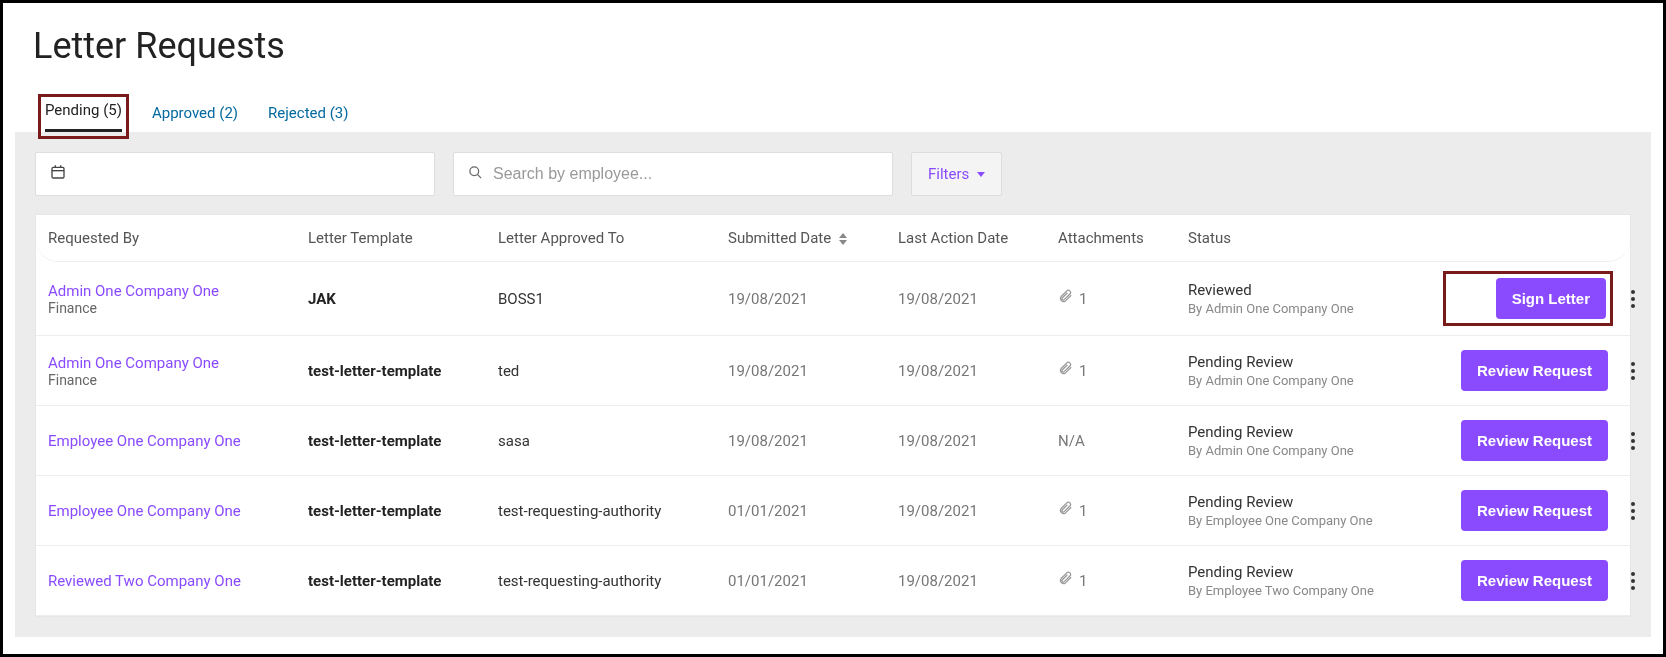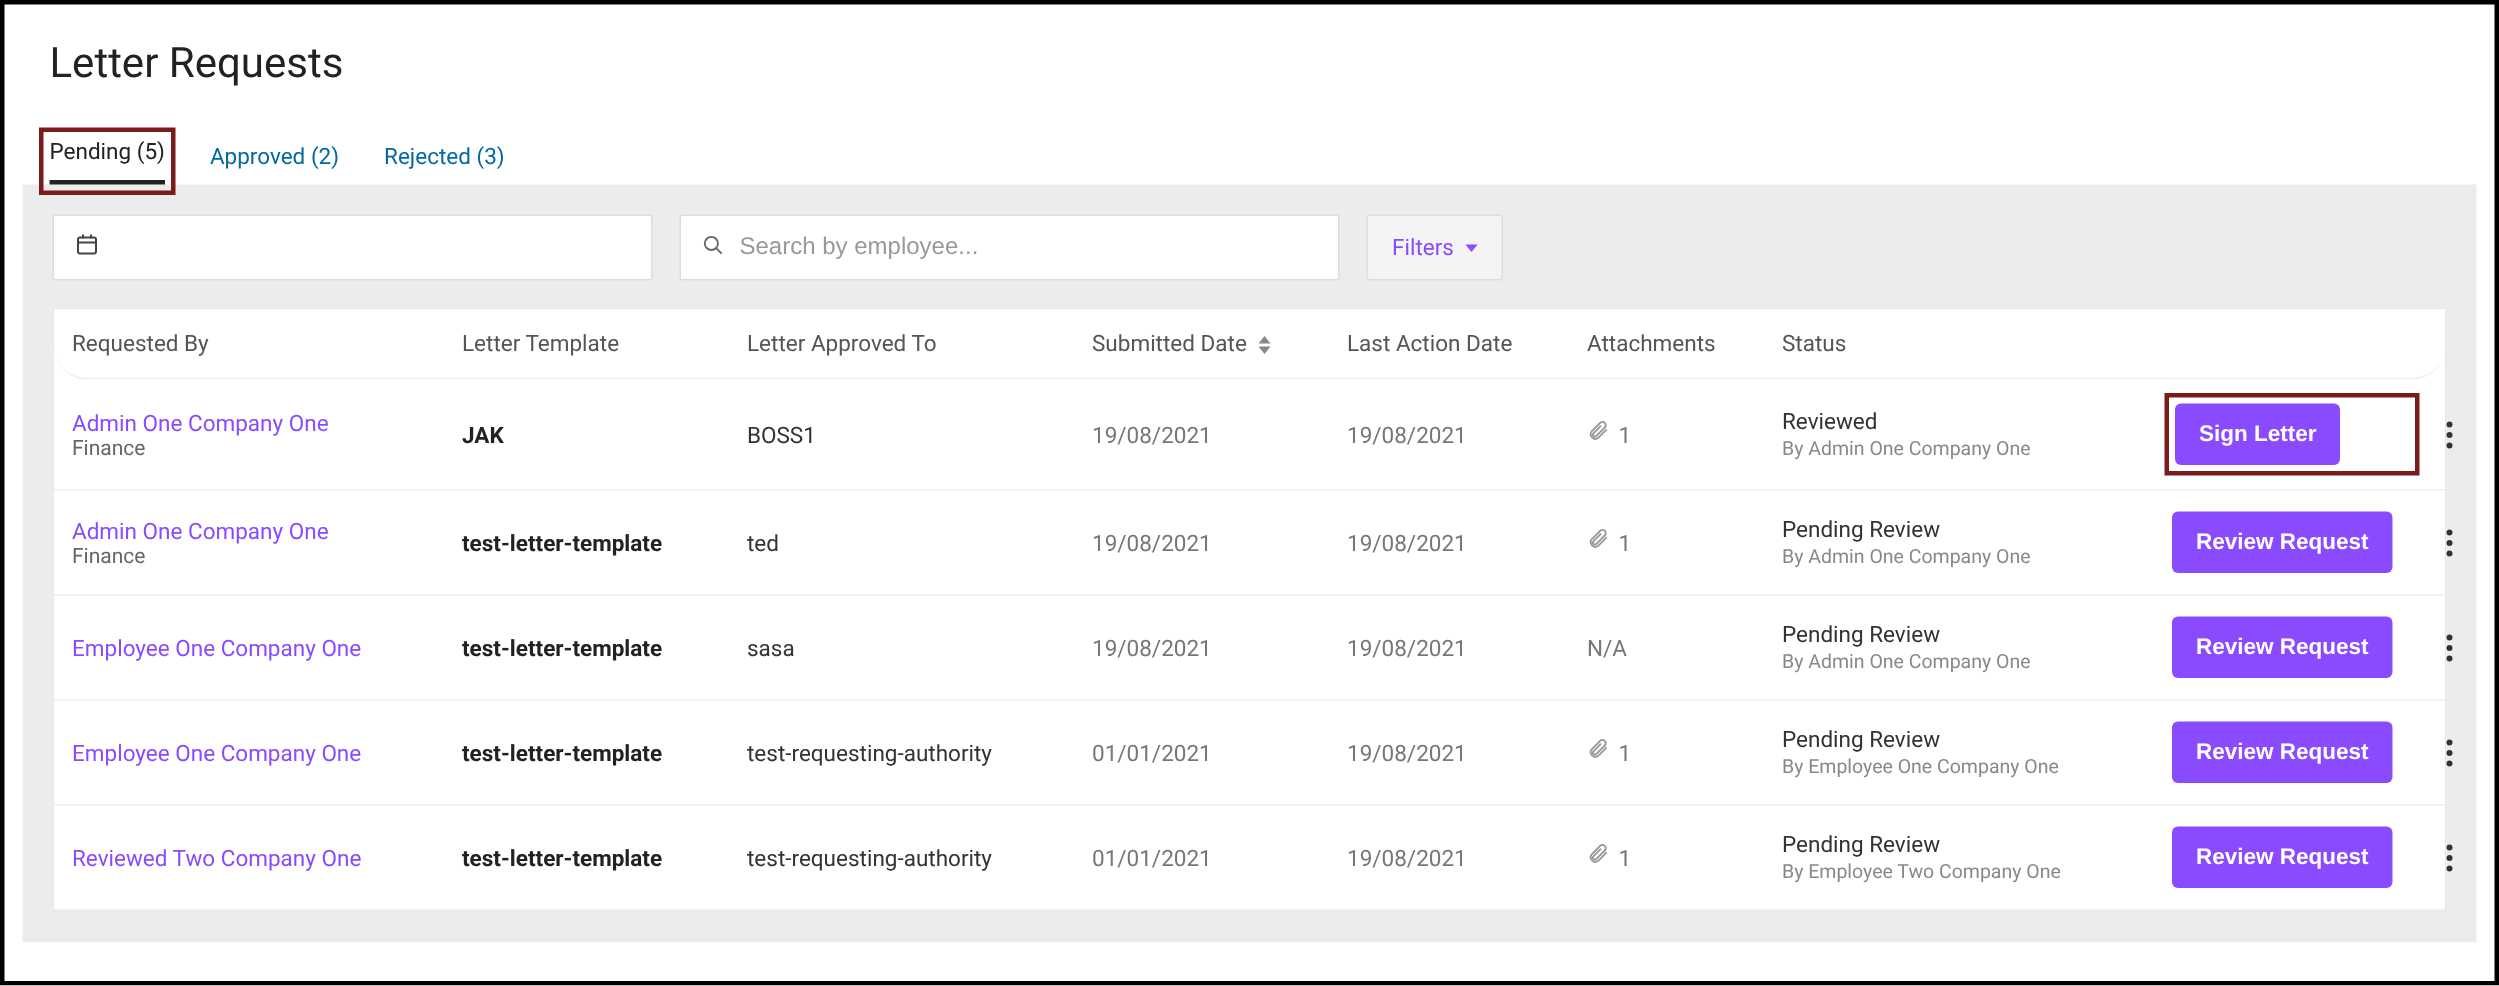--- a/index.html
+++ b/index.html
@@ -9,29 +9,29 @@
     color: #333;
   }
   .frame {
     border: 3px solid #000;
     width: 1666px;
     height: 657px;
     overflow: hidden;
     position: relative;
   }
   .page-title {
-    font-size: 28px;
+    font-size: 36px;
     font-weight: 400;
     color: #222;
     padding: 22px 30px 10px 30px;
   }
   .tabs {
     display: flex;
     gap: 30px;
-    padding: 24px 30px 0 30px;
+    padding: 24px 30px 0 42px;
     align-items: flex-end;
   }
   .tab {
     font-size: 15px;
     color: #0369a1;
     padding-bottom: 10px;
     cursor: pointer;
   }
   .tab.active {
     color: #222;
@@ -123,21 +123,21 @@
     background: #8a4bff;
     color: #fff;
     border: none;
     border-radius: 4px;
     padding: 12px 16px;
     font-size: 15px;
     font-weight: 600;
     cursor: pointer;
     white-space: nowrap;
   }
-  .action-wrap { display: flex; justify-content: flex-start; }
+  .action-wrap { display: flex; justify-content: flex-end; }
   .action-wrap.highlighted {
     outline: 3px solid #7a1b1b;
     outline-offset: 2px;
     padding: 2px;
   }
   .more-btn {
     display: flex;
     flex-direction: column;
     gap: 3px;
     align-items: center;

